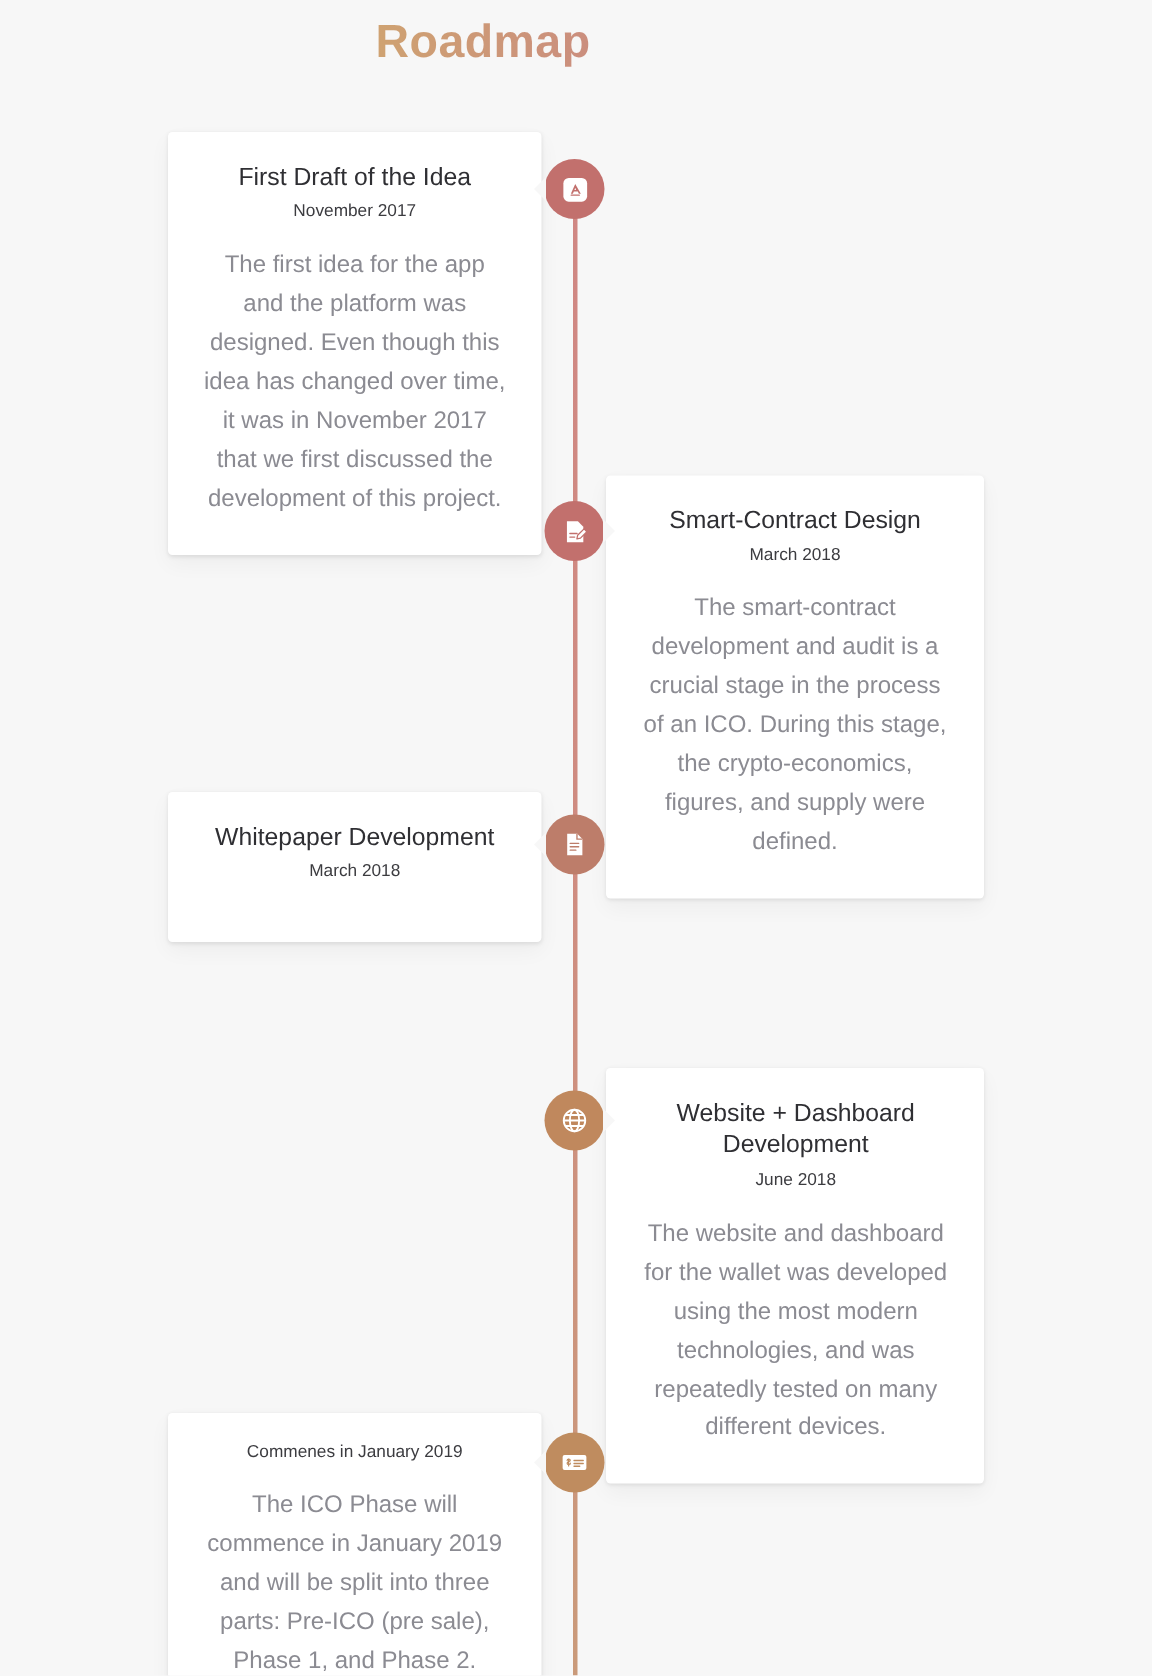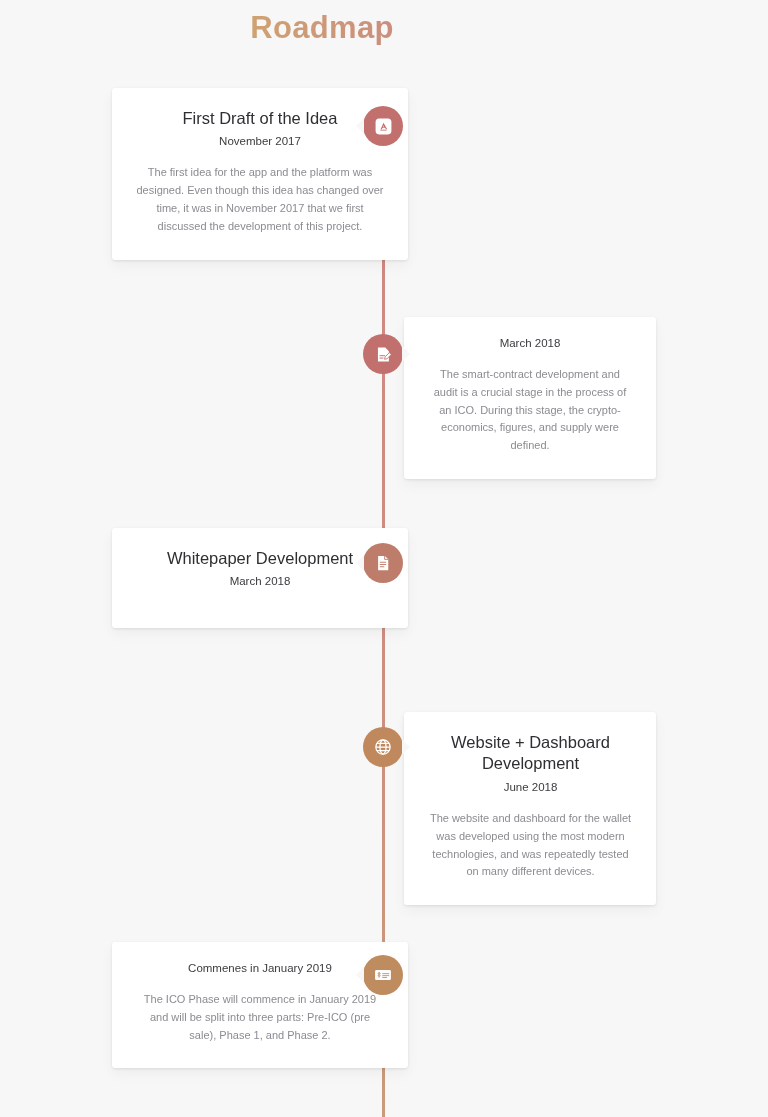--- a/index.html
+++ b/index.html
@@ -55,38 +55,38 @@
   }
 
   .card {
     position: absolute;
     background: #ffffff;
     border-radius: 3px;
     box-shadow: 0 1px 3px rgba(0,0,0,.09), 0 6px 14px rgba(0,0,0,.045);
     padding: 20px 24px 24px 24px;
     text-align: center;
   }
-  .card.left  { left: 112px;  width: 296px; }
+  .card.left  { left: 112px;  width: 249px; }
   .card.right { left: 404px;  width: 252px; }
 
   .card-title {
     font-size: 16.5px;
     font-weight: 400;
     color: #2f2f33;
     line-height: 1.3;
     margin-bottom: 6px;
   }
   .card-date {
     font-size: 11.5px;
     font-weight: 400;
     color: #3c3c40;
     margin-bottom: 17px;
   }
   .card-body {
-    font-size: 11px;
+    font-size: 16px;
     line-height: 1.62;
     color: #8b8b92;
   }
 
   
   .marker {
     position: absolute;
     width: 40px;
     height: 40px;
     border-radius: 50%;
@@ -130,20 +130,21 @@
             <svg width="19" height="19" viewBox="0 0 24 24">
               <rect x="2" y="2" width="20" height="20" rx="4.5" fill="#fff"></rect>
               <path d="M12 7.2 8.3 15.4h1.7l.8-1.9h3.4l.8 1.9h1.7L12 7.2zm-.7 5 .7-1.8.7 1.8h-1.4z" fill="currentColor"></path>
               <path d="M8.6 16.6h6.8" stroke="currentColor" stroke-width="1.1" stroke-linecap="round" fill="none"></path>
             </svg>
           </span>
         </div>
       </div>
       <div class="timeline-row" style="top: 0px;">
         <div class="card right" style="top: 317px;">
+          <div class="card-title">Smart-Contract Design</div>
           <div class="card-date">March 2018</div>
           <div class="card-body">The smart-contract development and audit is a crucial stage in the process of an ICO. During this stage, the crypto-economics, figures, and supply were defined.</div>
         </div>
         <div class="marker points-right" style="top: 334px; background: rgb(194, 112, 109); color: rgb(194, 112, 109);">
           <span class="notch"></span>
           <span>
             <svg width="19" height="19" viewBox="0 0 24 24">
               <path d="M5 3.2h9.2l4.6 4.6V20.8H5z" fill="#fff"></path>
               <path d="M7.5 13.5h6M7.5 16.5h4" stroke="currentColor" stroke-width="1.2" stroke-linecap="round" fill="none"></path>
               <path d="M19.4 9.6l2.4 2.4-5.4 5.4-3 .6.6-3z" fill="#fff" stroke="currentColor" stroke-width="1.1" stroke-linejoin="round"></path>

